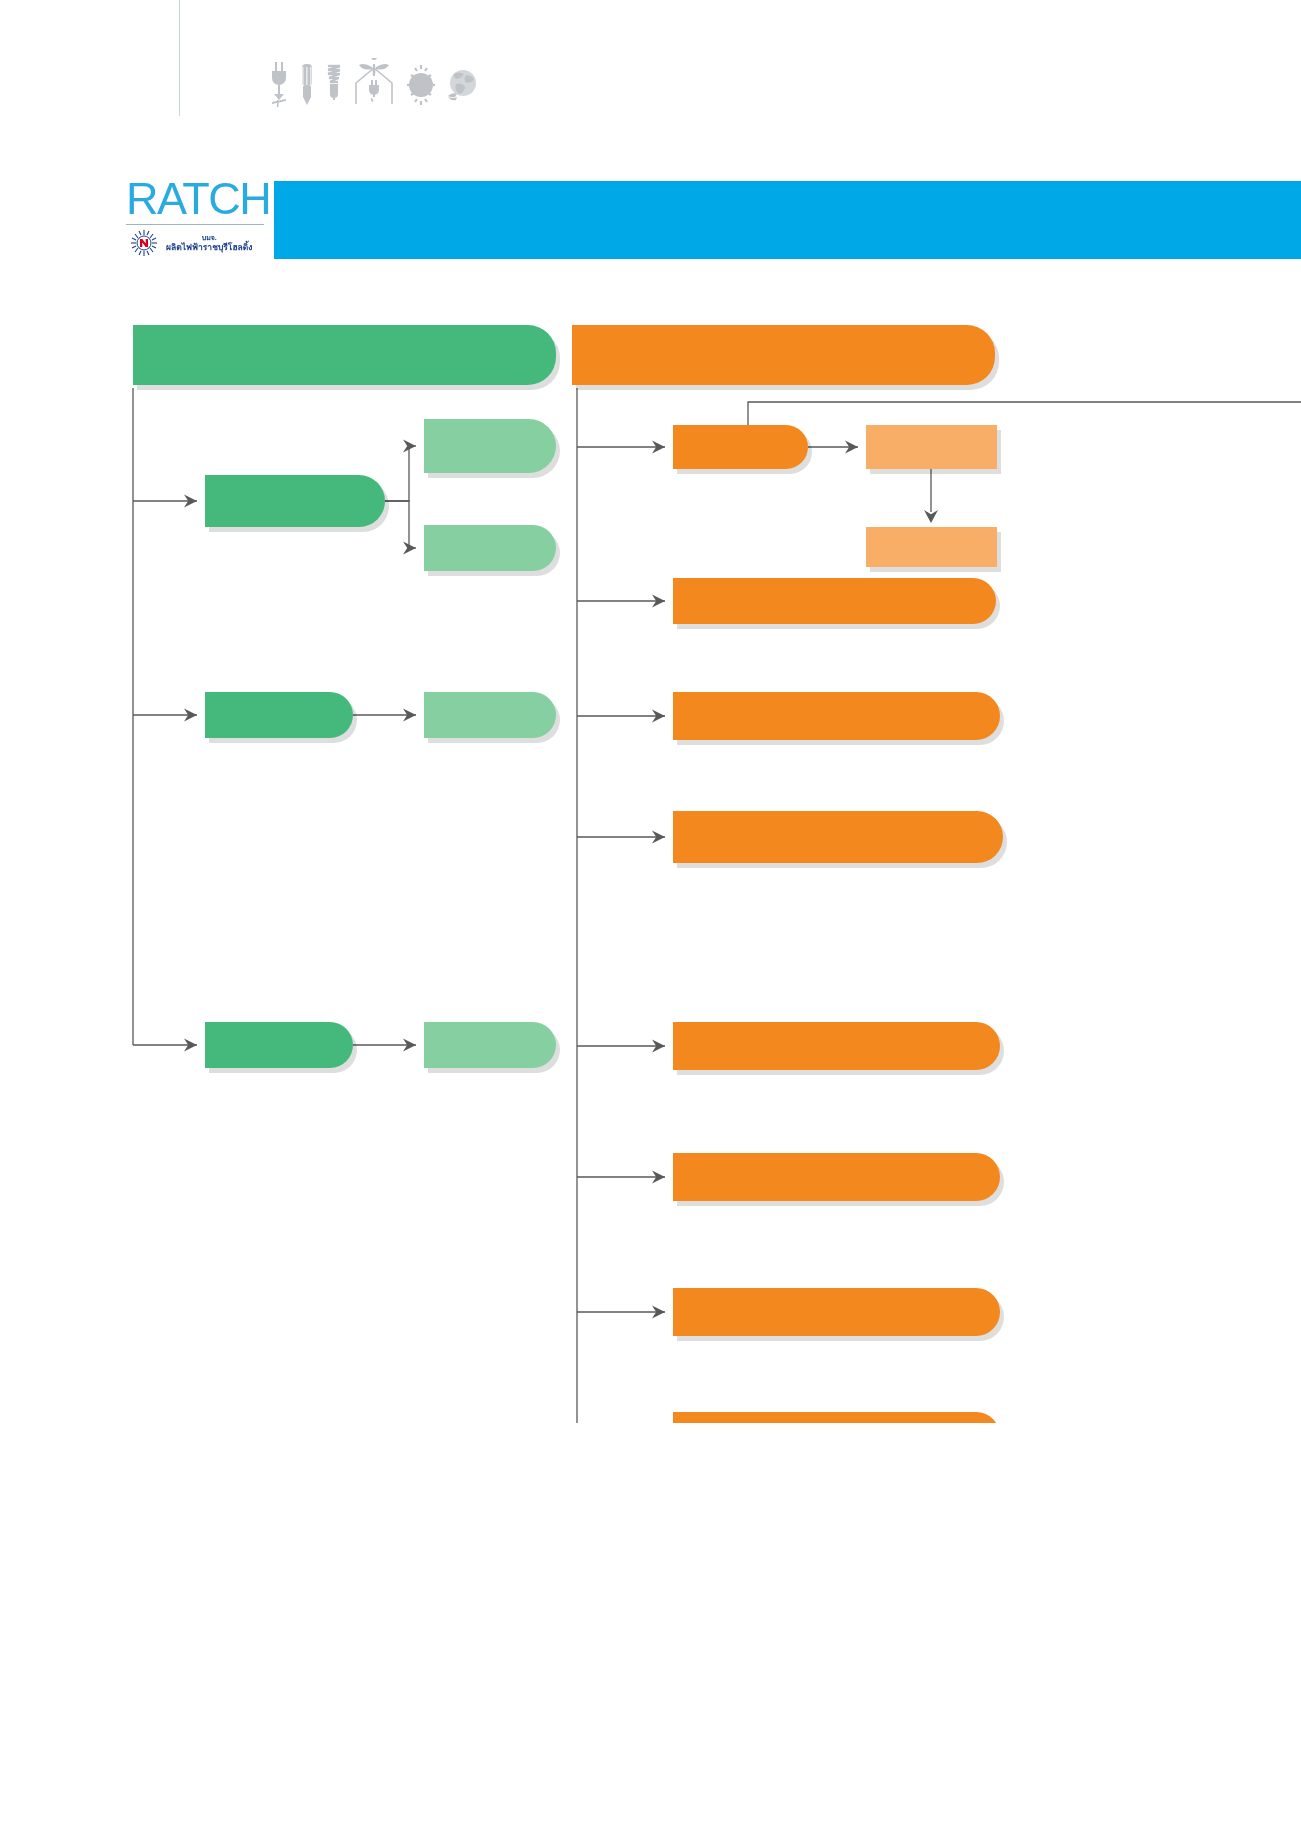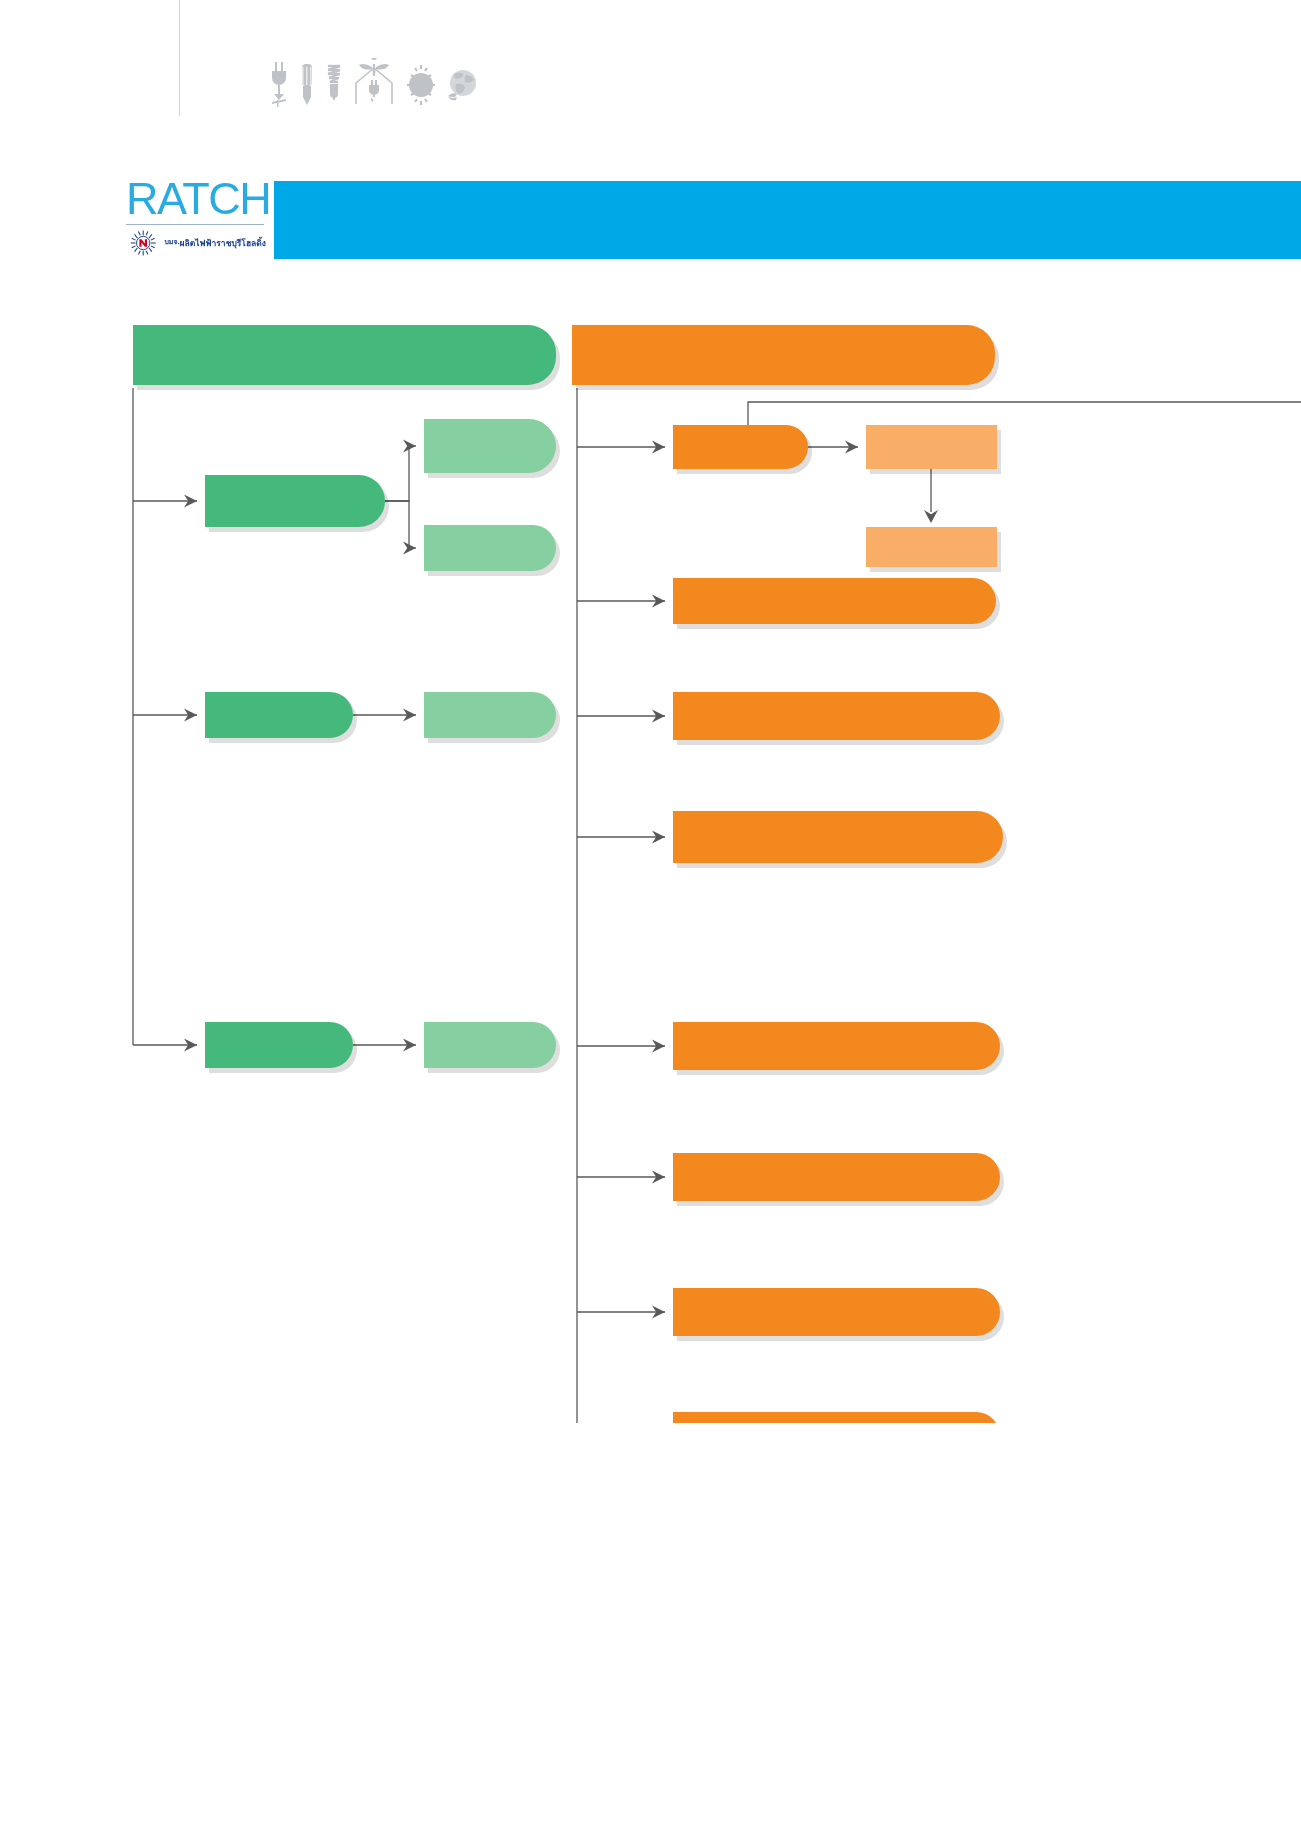--- a/index.html
+++ b/index.html
@@ -58,21 +58,23 @@
     margin-top: 2px;
   }
   .logo-sub {
     display: flex;
     align-items: center;
     gap: 4px;
     margin-top: 3px;
   }
   .logo-sub-text {
     display: flex;
+    flex-direction: column;
     justify-content: center;
+    align-items: center;
   }
   .logo-sub-line1 {
     font-size: 7px;
     color: #1b3f8f;
     line-height: 8px;
     font-weight: bold;
   }
   .logo-sub-line2 {
     font-size: 8.5px;
     color: #1b3f8f;

